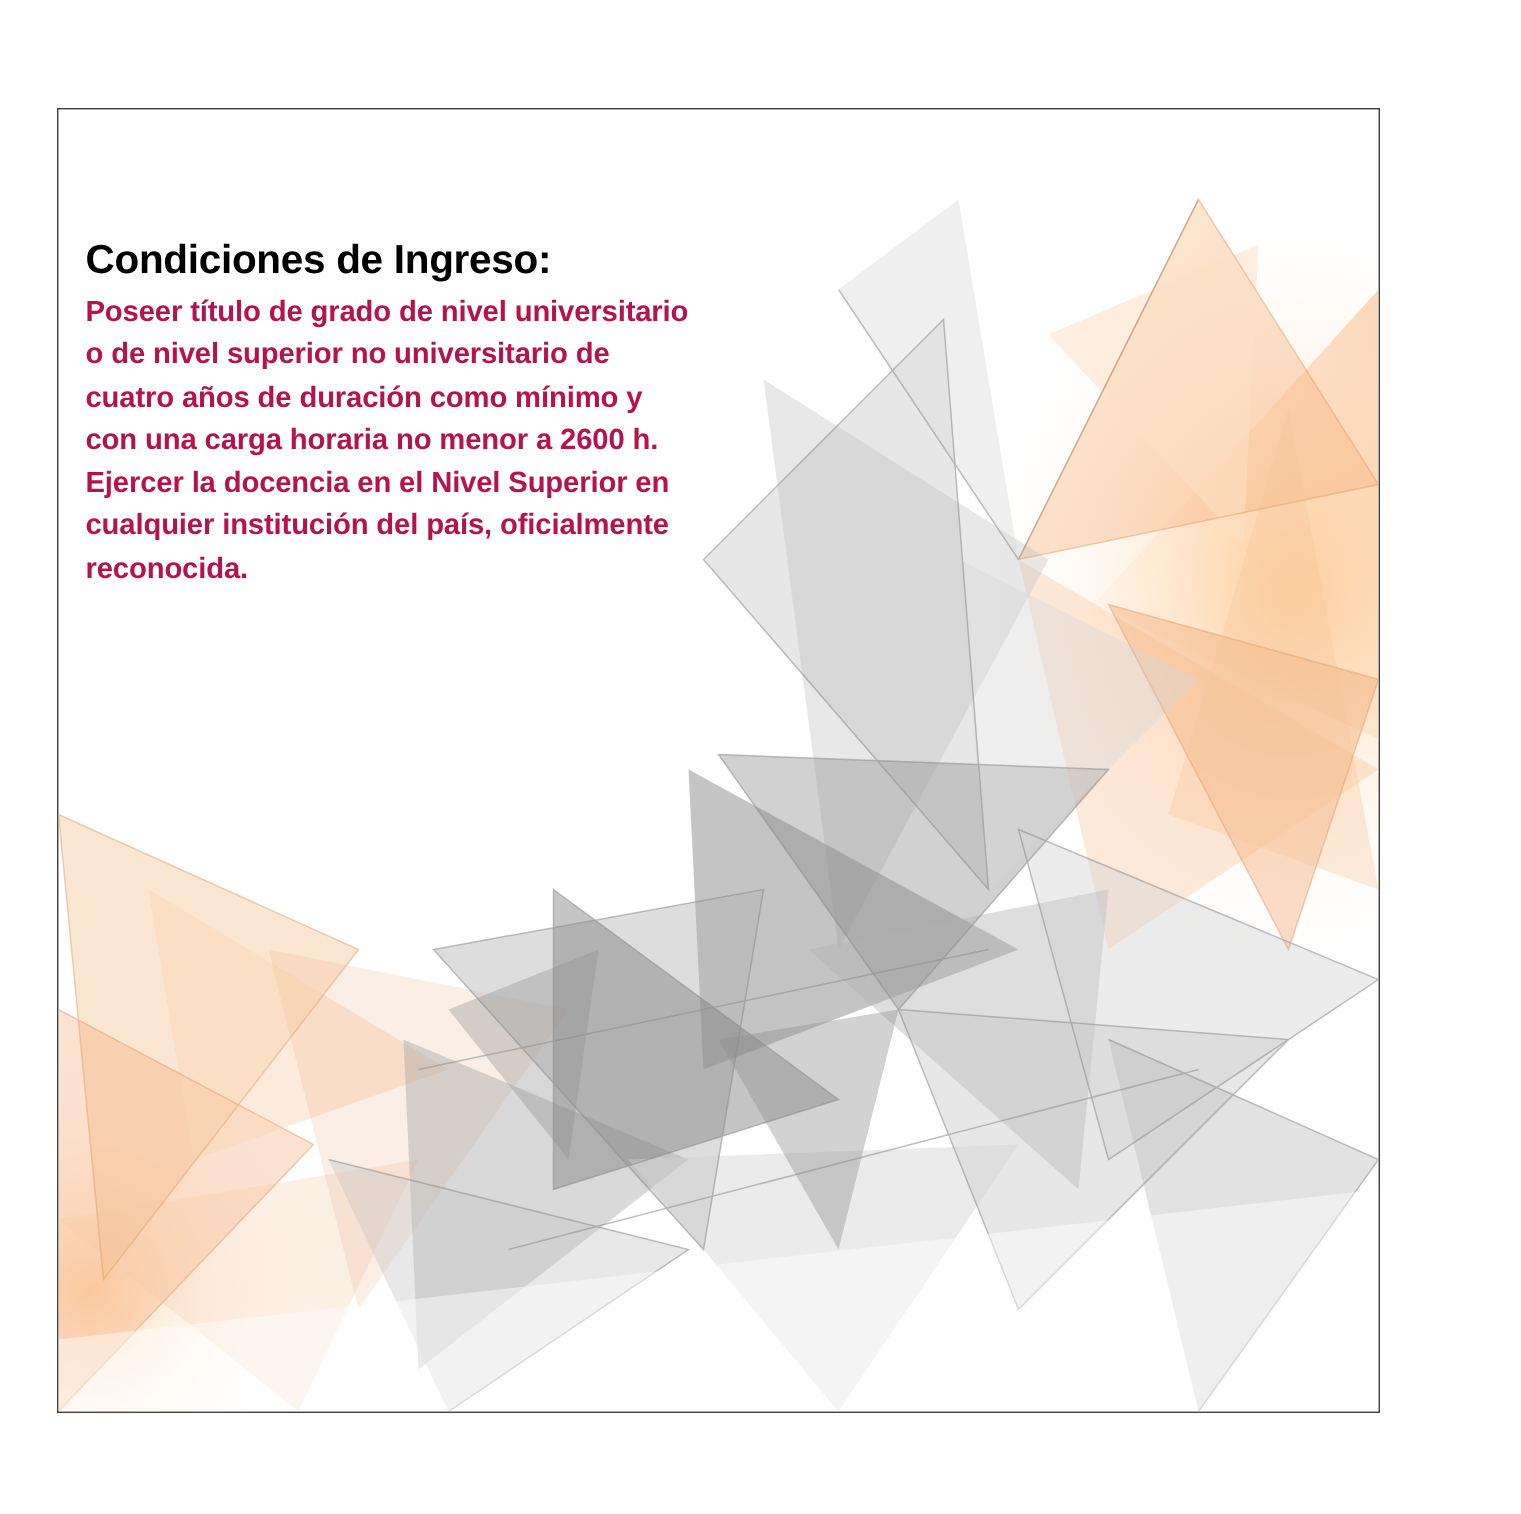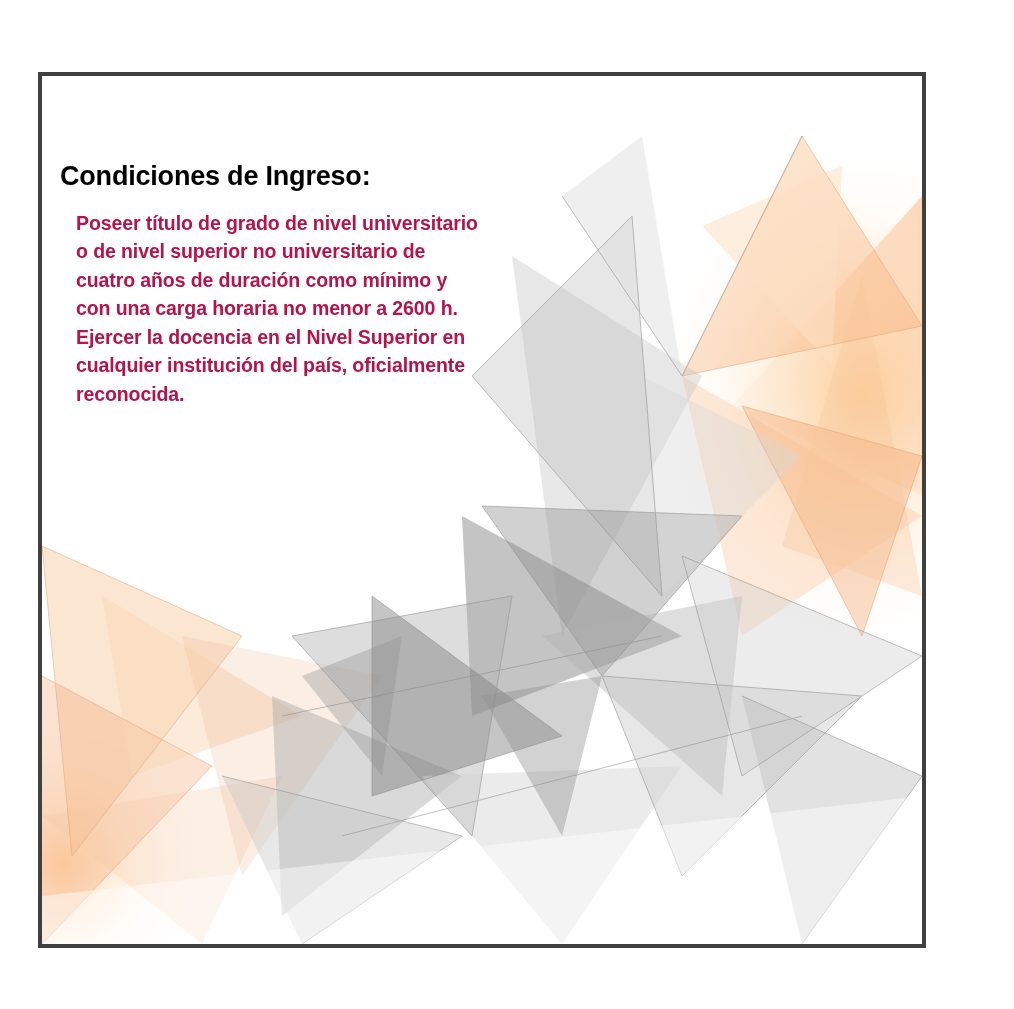--- a/index.html
+++ b/index.html
@@ -15,21 +15,21 @@
   }
 
   
   #slide {
     position: absolute;
     left: 38px;
     top: 72px;
     width: 880px;
     height: 868px;
     background: #ffffff;
-    border: 4px solid #404040;
+    border: 1px solid #404040;
     overflow: hidden;
   }
 
   
   #artwork {
     position: absolute;
     left: 0;
     top: 0;
     width: 880px;
     height: 868px;
@@ -49,21 +49,21 @@
     color: #000000;
     letter-spacing: -0.2px;
     margin: 0 0 4px 0;
     line-height: 1.18;
   }
   #bodytext {
     font-size: 19.5px;
     font-weight: bold;
     color: #b4134b;
     line-height: 1.46;
-    margin: 16px;
+    margin: 0;
     white-space: pre-line;
     letter-spacing: -0.1px;
   }
 </style>
 </head>
 <body>
 
 <div id="slide">
 
   <svg id="artwork" viewBox="0 0 880 868" preserveAspectRatio="none" xmlns="http://www.w3.org/2000/svg">

